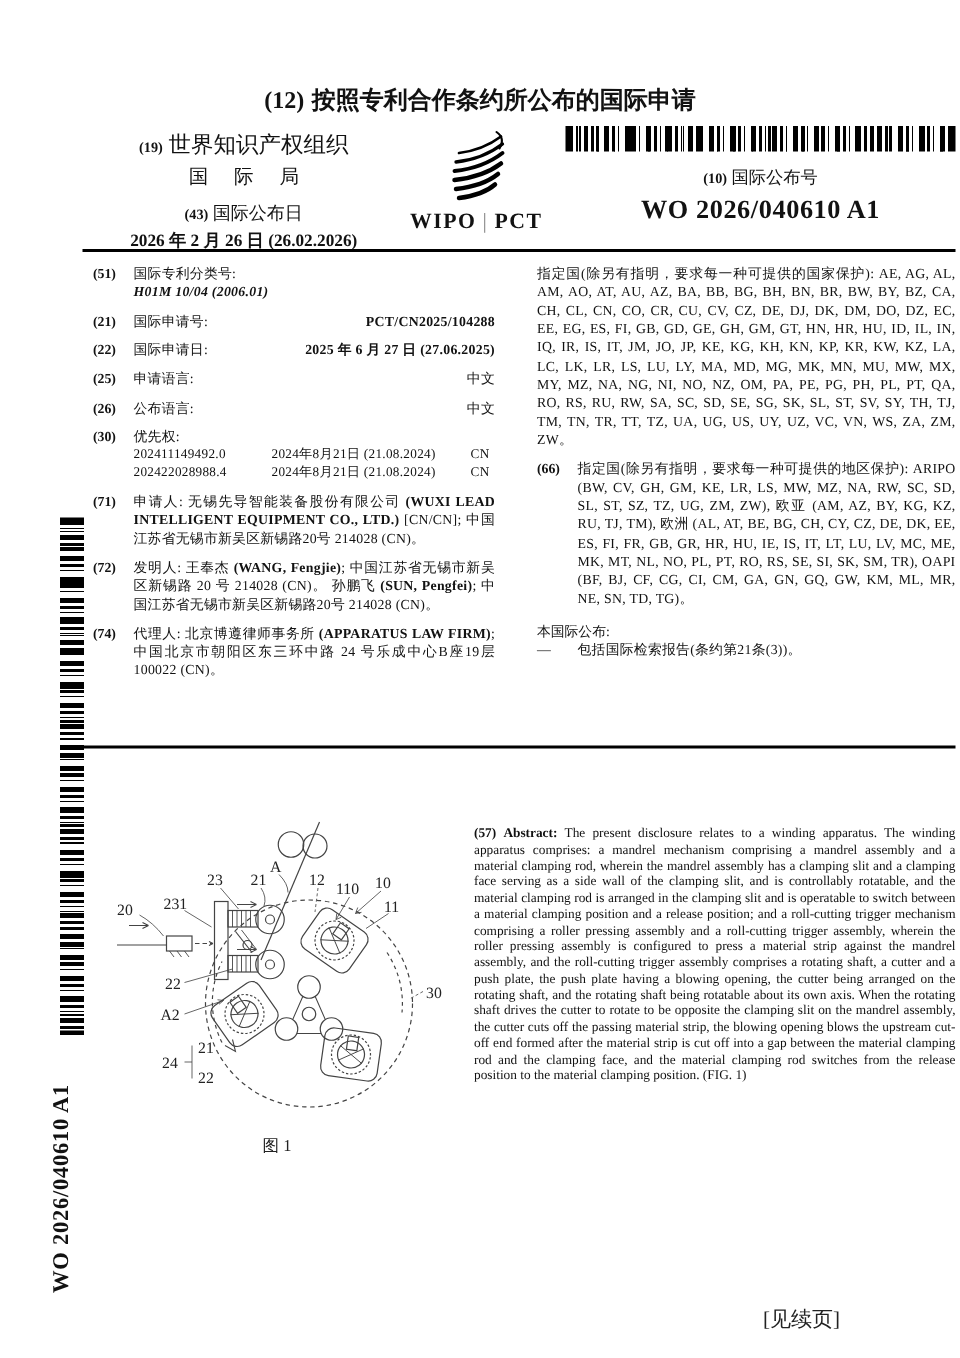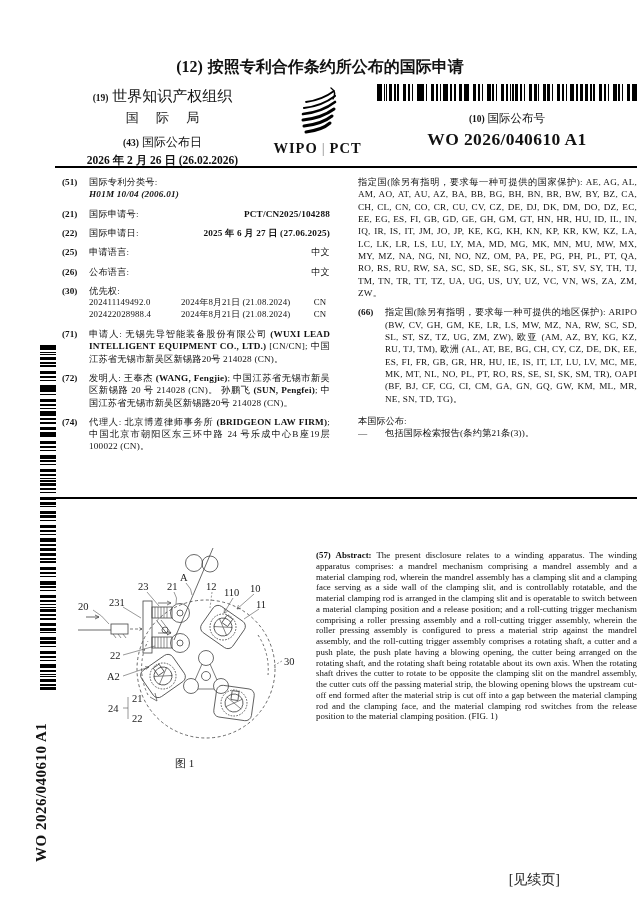--- a/index.html
+++ b/index.html
@@ -198,21 +198,21 @@
       <div class="entry">
         <span class="fnum2">(72)</span>
         <span class="ebody">
           <span>发明人: </span><span>王奉杰 </span><span class="b">(WANG, Fengjie)</span><span>; 中国江苏省无锡市新吴区新锡路 20 号 214028 (CN)。 </span><span>孙鹏飞 </span><span class="b">(SUN, Pengfei)</span><span>; 中国江苏省无锡市新吴区新锡路20号 214028 (CN)。</span>
         </span>
       </div>
 
       <div class="entry">
         <span class="fnum2">(74)</span>
         <span class="ebody">
-          <span>代理人: </span><span>北京博遵律师事务所 </span><span class="b">(BRIDGEON LAW FIRM)</span><span>; 中国北京市朝阳区东三环中路 24 号乐成中心B座19层 100022 (CN)。</span>
+          <span>代理人: </span><span>北京博遵律师事务所 </span><span class="b">(APPARATUS LAW FIRM)</span><span>; 中国北京市朝阳区东三环中路 24 号乐成中心B座19层 100022 (CN)。</span>
         </span>
       </div>
     </div>
 
     <div class="col-r">
       <div class="entry">
         <span class="ebody">
           <span>指定国(除另有指明，要求每一种可提供的国家保护): </span><span>AE, AG, AL, AM, AO, AT, AU, AZ, BA, BB, BG, BH, BN, BR, BW, BY, BZ, CA, CH, CL, CN, CO, CR, CU, CV, CZ, DE, DJ, DK, DM, DO, DZ, EC, EE, EG, ES, FI, GB, GD, GE, GH, GM, GT, HN, HR, HU, ID, IL, IN, IQ, IR, IS, IT, JM, JO, JP, KE, KG, KH, KN, KP, KR, KW, KZ, LA, LC, LK, LR, LS, LU, LY, MA, MD, MG, MK, MN, MU, MW, MX, MY, MZ, NA, NG, NI, NO, NZ, OM, PA, PE, PG, PH, PL, PT, QA, RO, RS, RU, RW, SA, SC, SD, SE, SG, SK, SL, ST, SV, SY, TH, TJ, TM, TN, TR, TT, TZ, UA, UG, US, UY, UZ, VC, VN, WS, ZA, ZM, ZW。</span>
         </span>
       </div>

